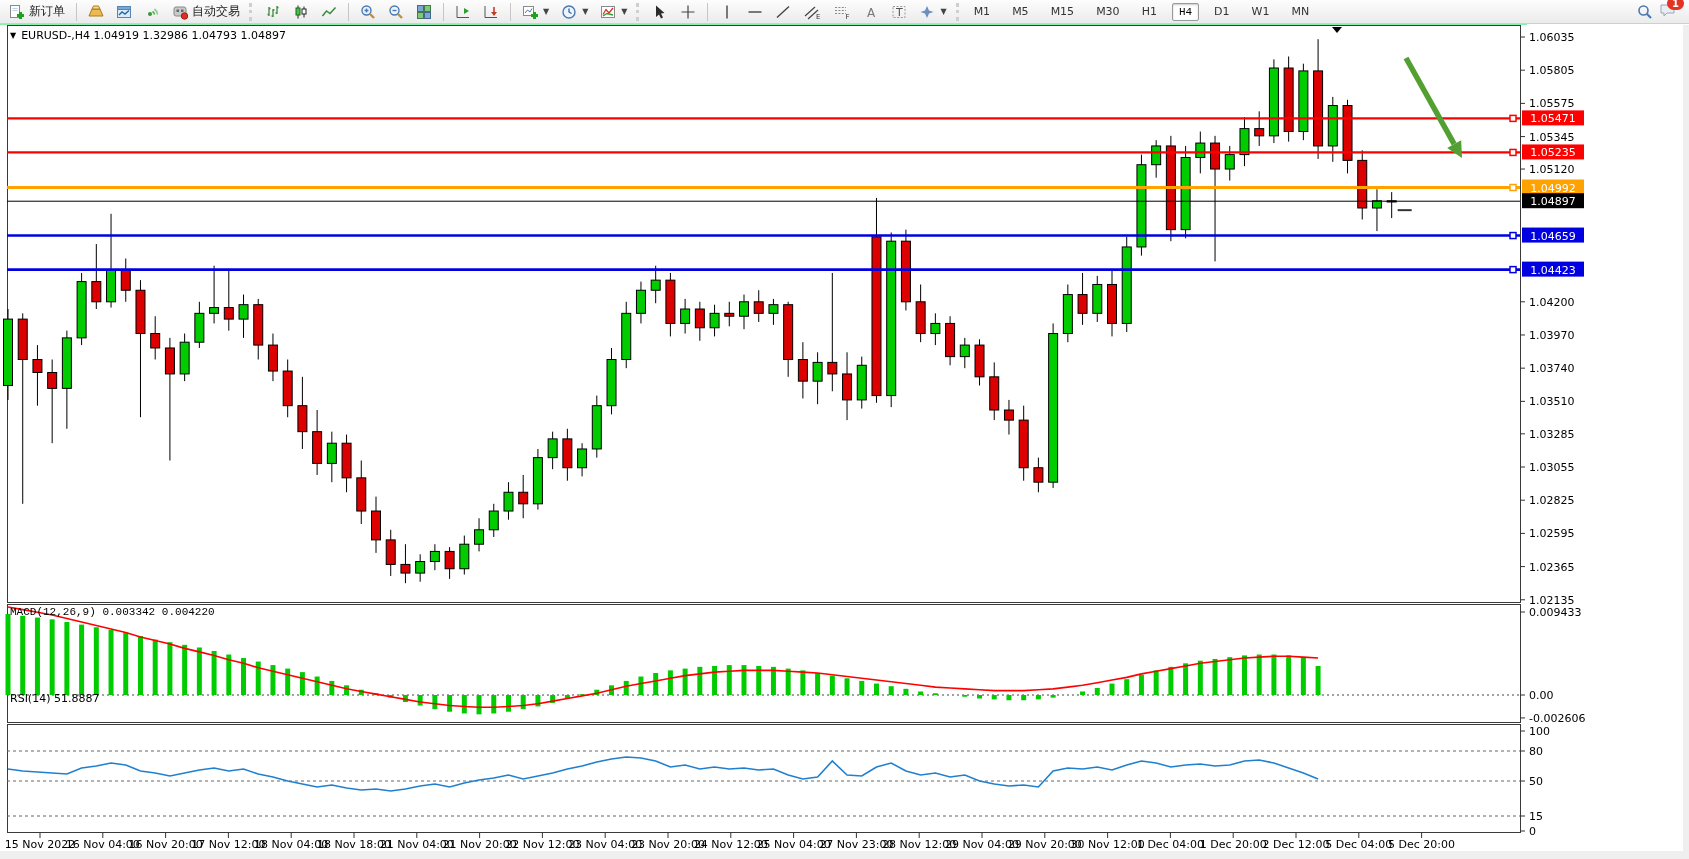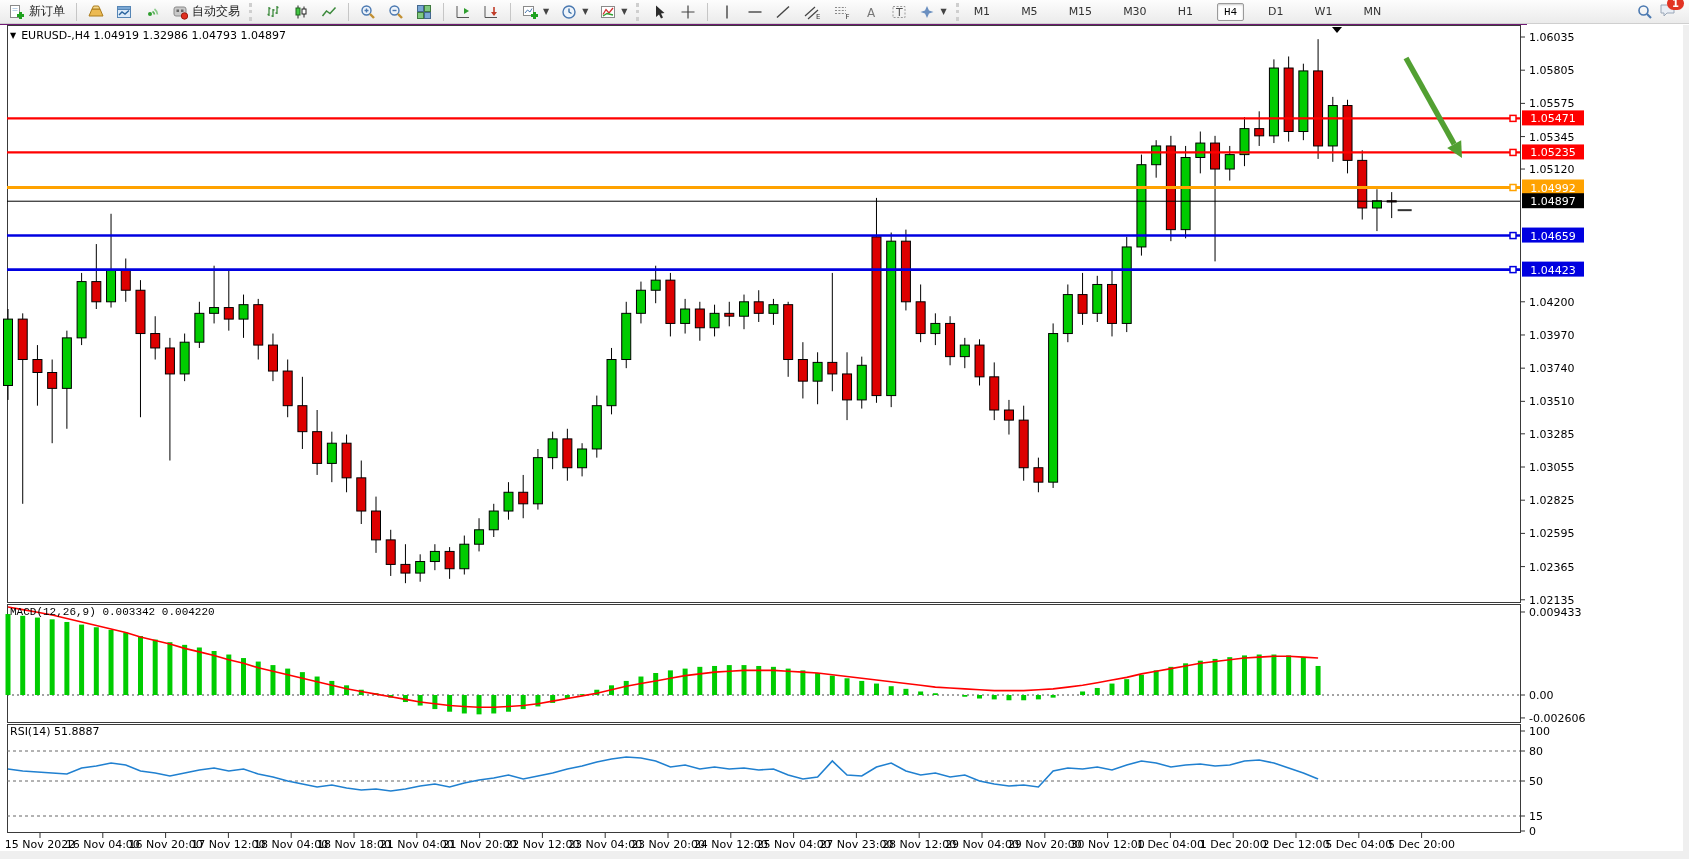--- a/index.html
+++ b/index.html
@@ -1,42 +1,42 @@
 <!DOCTYPE html>
 <html><head>
 <meta charset="utf-8">
 <style>
   html,body{margin:0;padding:0;background:#fff;width:1689px;height:859px;overflow:hidden;
     font-family:"DejaVu Sans","Liberation Sans",sans-serif;}
-  #app{position:absolute;inset:0;width:1527px;height:859px;background:#701a75;}
+  #app{position:absolute;inset:0;width:1527px;height:859px;background:#86efac;}
   
   .toolbar{position:absolute;top:0;left:0;width:1689px;height:24px;
     background:linear-gradient(#fdfdfd,#ebebeb);border-bottom:1px solid #cfcfcf;
     display:flex;align-items:center;padding:0 4px;box-sizing:border-box;gap:2px;}
   .tb-btn{height:20px;display:flex;align-items:center;justify-content:center;gap:4px;
     padding:0 4px;border:1px solid transparent;border-radius:2px;font-size:12px;color:#222;cursor:default;}
   .tb-btn svg{display:block}
   .tb-sep{width:1px;height:18px;background:#c6c6c6;margin:0 4px;flex:0 0 auto;}
   .tb-grip{width:4px;height:18px;margin:0 2px;border-left:3px dotted #cfcfcf;flex:0 0 auto;}
-  .tf-wrap{display:flex;align-items:center;gap:17px;}
+  .tf-wrap{display:flex;align-items:center;gap:8px;}
   .tf-btn{font-size:11px;color:#333;padding:2px 6px;border:1px solid transparent;border-radius:2px;}
   .tf-btn.active{background:#fff;border:1px solid #9a9a9a;box-shadow:inset 0 1px 2px #c9c9c9;color:#000;font-family:Liberation Mono, monospace;}
   .tb-right{margin-left:auto;display:flex;align-items:center;gap:6px;padding-right:8px;}
   .badge{position:absolute;top:-5px;right:-7px;background:#e23323;color:#fff;font-size:10px;
     min-width:13px;height:13px;line-height:13px;border-radius:8px;text-align:center;padding:0 2px;font-weight:bold;}
   .chat-wrap{position:relative;}
   .caret{font-size:8px;color:#444;margin-left:1px;}
   
   .chart-area{position:absolute;top:25px;left:0;width:1689px;height:834px;background:#fff;}
   #chart-svg{position:absolute;left:0;top:0;width:1689px;height:834px;}
   .symbol-label{position:absolute;left:10px;top:4px;font-size:11px;color:#000;display:flex;align-items:center;gap:5px;}
   .sym-caret{font-size:8px;color:#000;}
   .pane-label{position:absolute;left:10px;font-size:11px;color:#000;}
   #macd-label{top:581px;font-family:Liberation Mono, monospace;}
-  #rsi-label{top:700px;}
+  #rsi-label{top:667px;}
 </style>
 </head>
 <body>
 
 <div id="app">
 
   <div class="toolbar">
 
     <div class="tb-btn">
       <svg width="16" height="16" viewBox="0 0 16 16">

